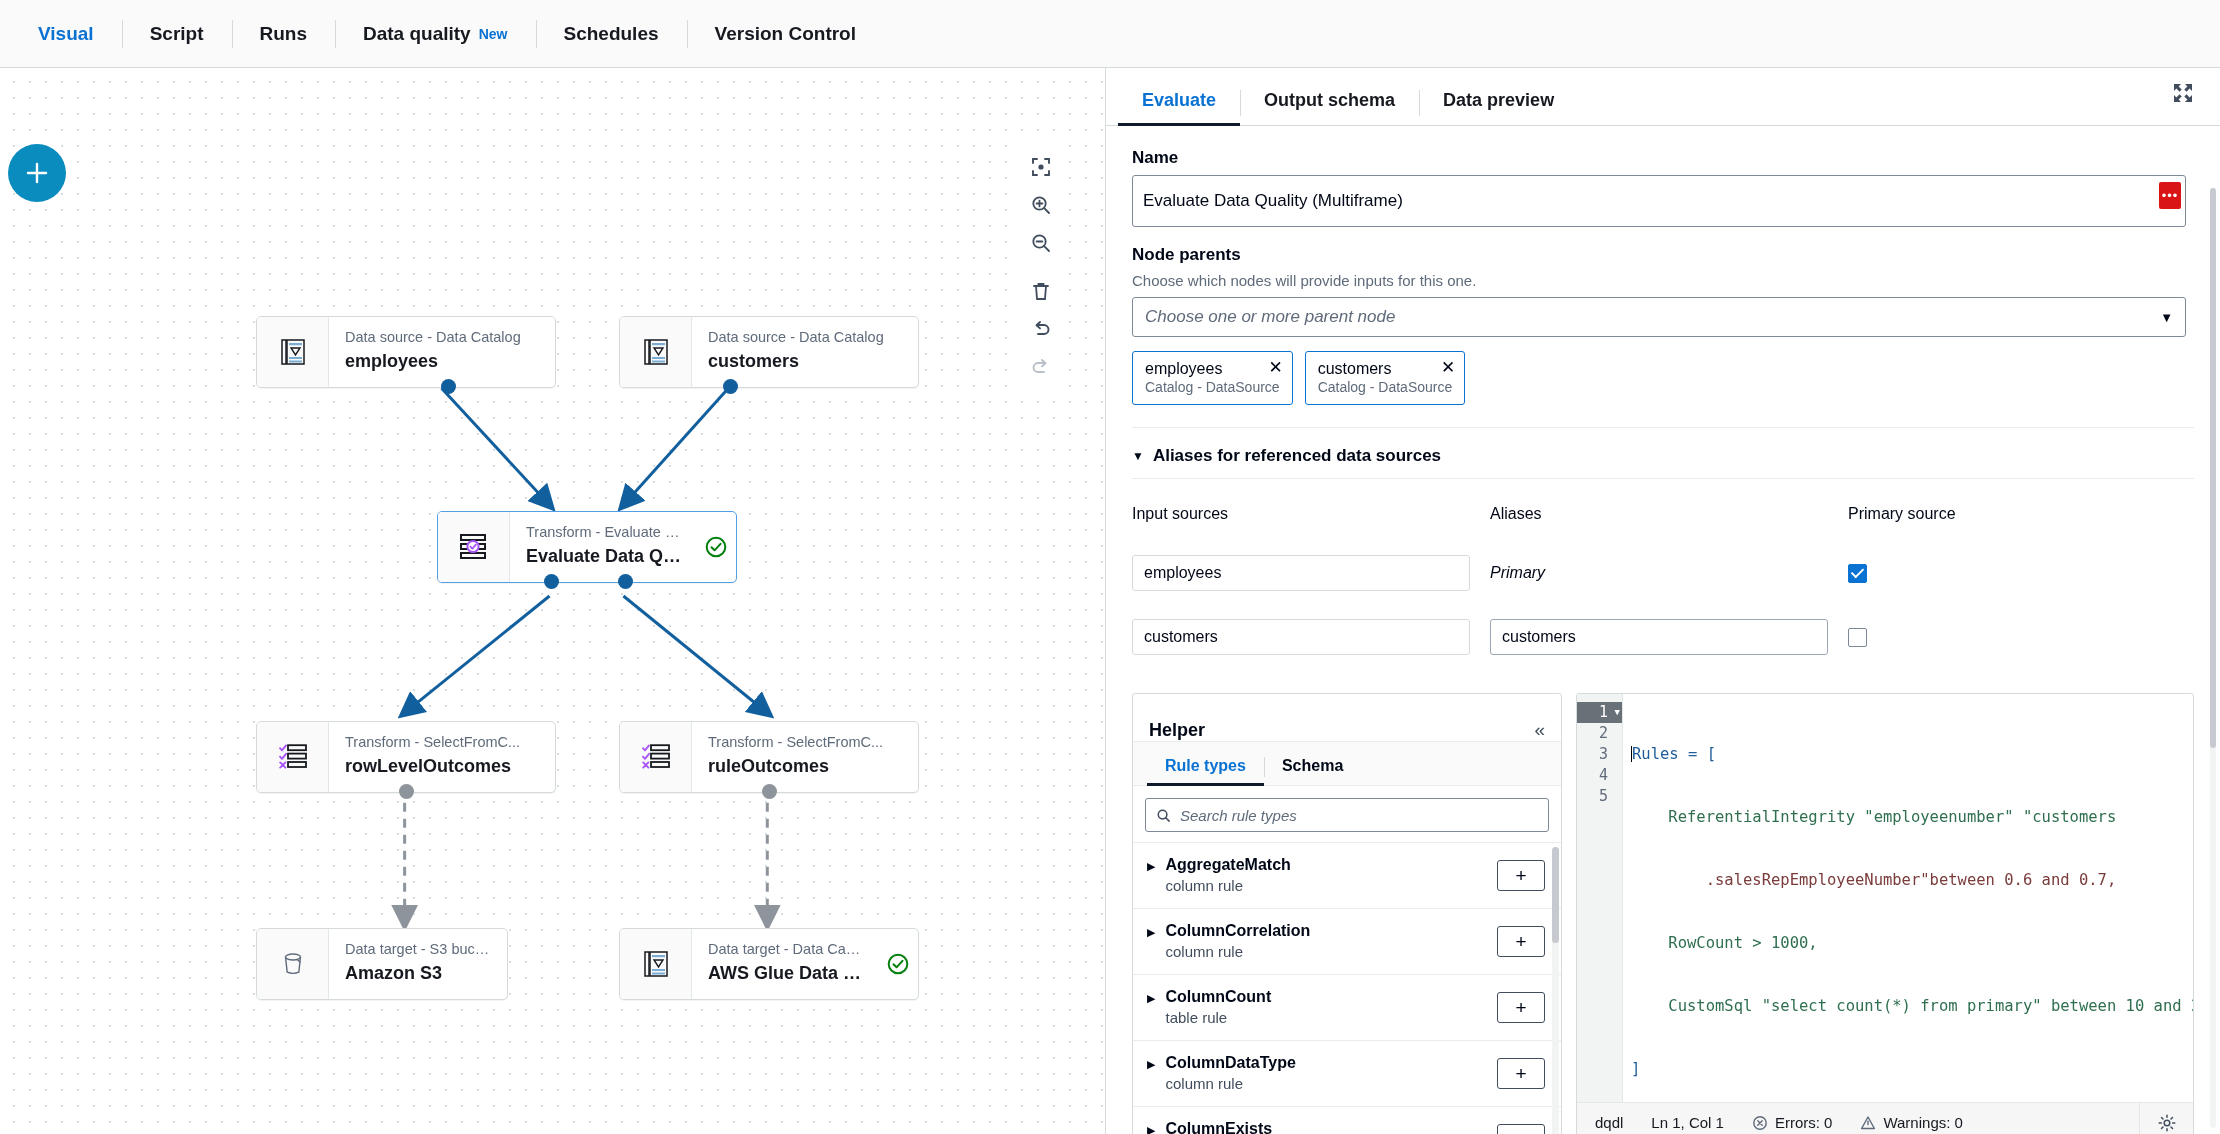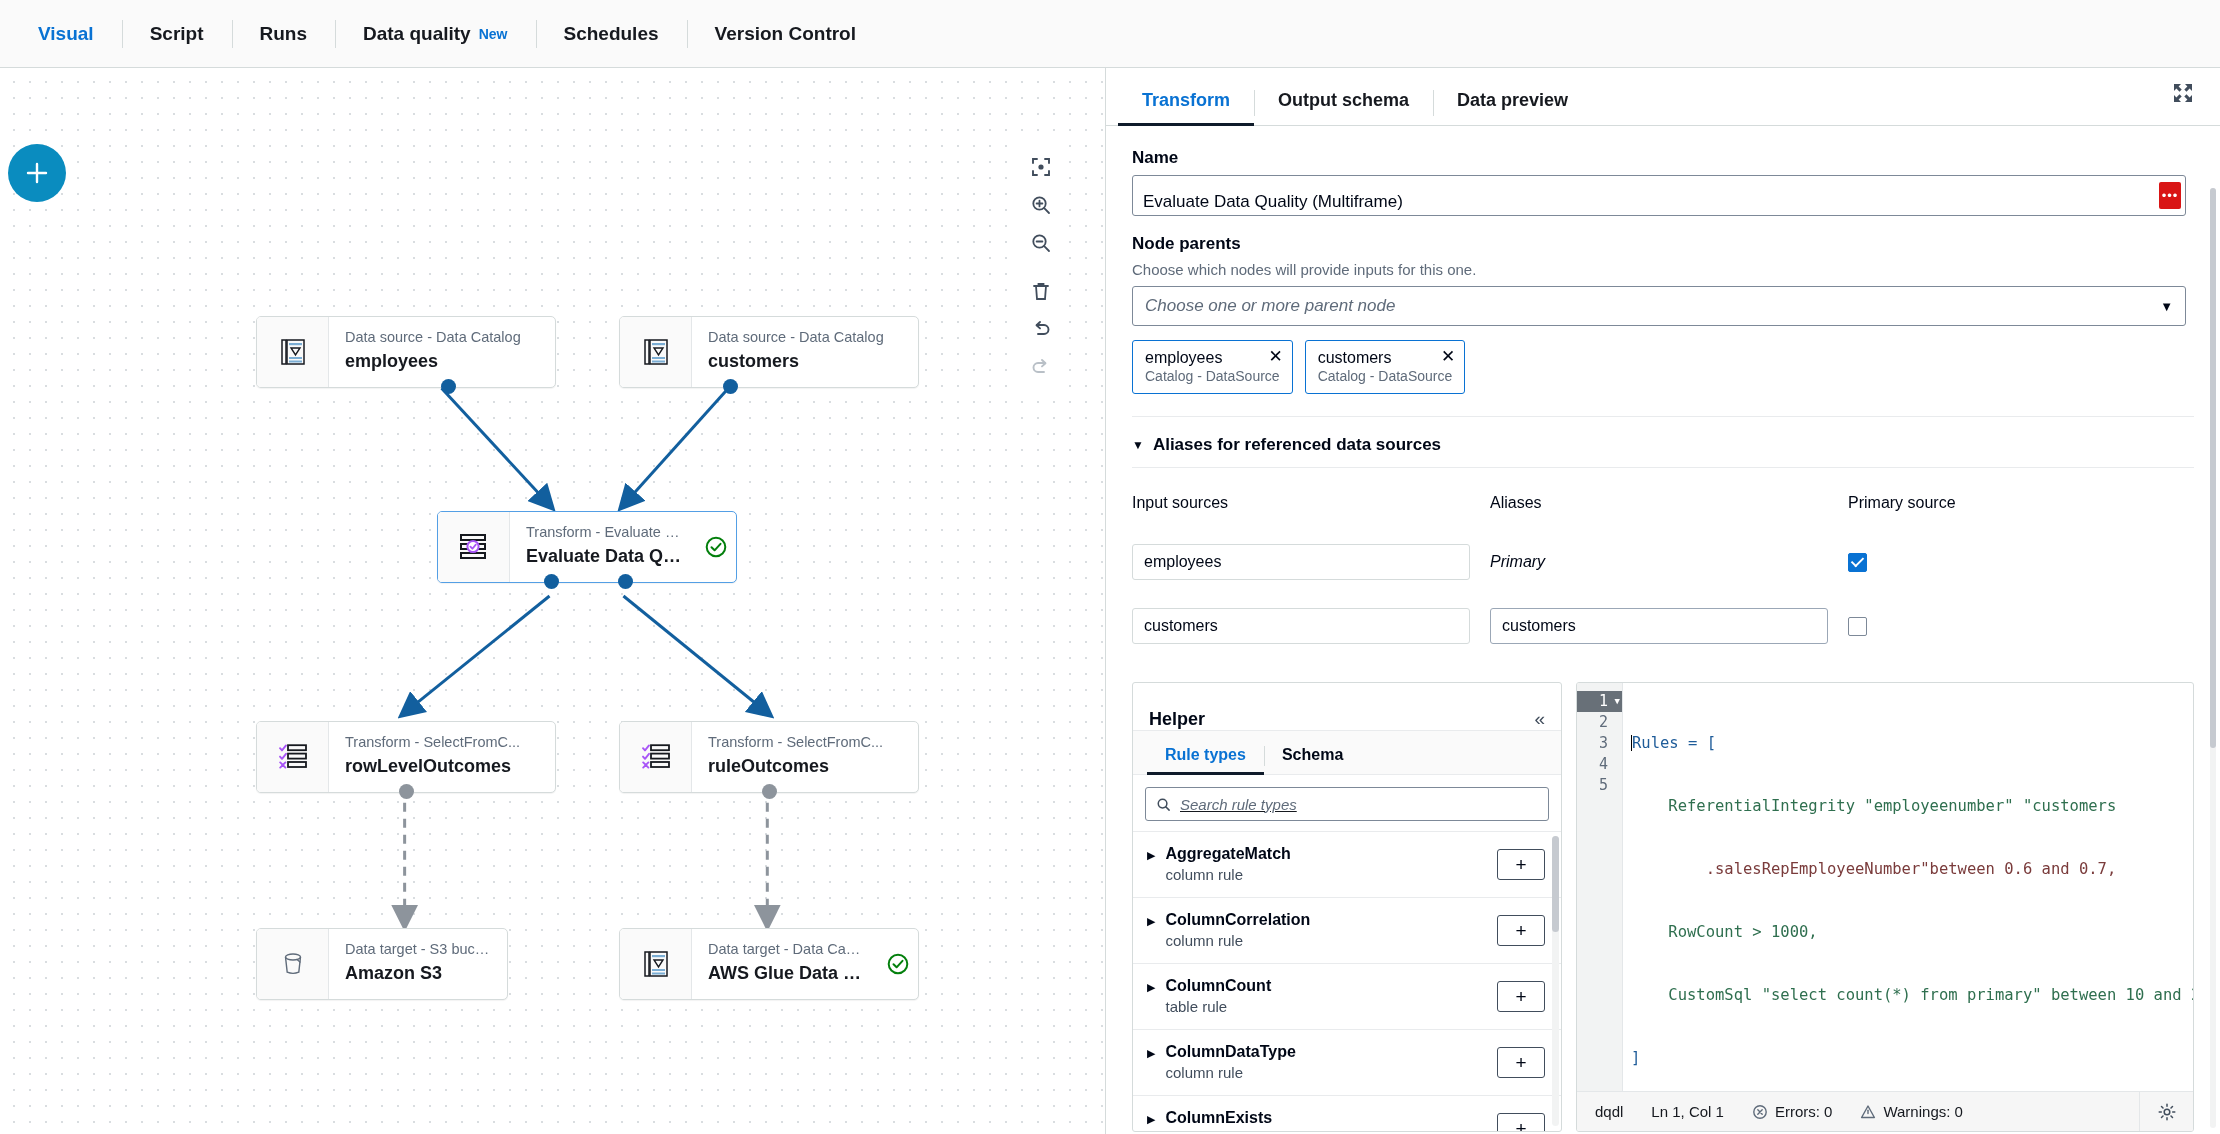--- a/index.html
+++ b/index.html
@@ -178,23 +178,23 @@
   }
   .scrollbar .thumb {
     position: absolute; top: 0; left: 0; width: 6px; height: 560px;
     background: #c6cad0; border-radius: 3px;
   }
 
   .fld-label { font-size: 17px; font-weight: 700; color: #000716; margin-bottom: 7px; }
   .fld-desc { font-size: 15px; color: #5f6b7a; margin-bottom: 8px; }
 
   .txtinput {
-    width: 1054px; height: 41px;
+    width: 1054px; height: 52px;
     border: 1px solid #7d8998; border-radius: 3px;
-    display: flex; 
+    display: flex; align-items: center;
     padding: 16px 10px; font-size: 17px; color: #000716;
     background: #fff; position: relative;
   }
   .txtinput .resize-handle {
     position: absolute; right: 4px; top: 6px;
     width: 22px; height: 27px; background: #d91515; border-radius: 2px;
     display: flex; align-items: center; justify-content: center;
     color: #fff; font-size: 13px; letter-spacing: 1px; cursor: ns-resize;
   }
   .selectinput {
@@ -285,21 +285,21 @@
     position: relative; font-size: 16px; font-weight: 700; color: #000716;
     padding: 0 18px 10px 18px; cursor: pointer;
   }
   .helper-tabs .htab + .htab::before {
     content: ""; position: absolute; left: 0; top: 0; width: 1px; height: 20px; background: #d5dbdb;
   }
   .helper-tabs .htab.active { color: #0972d3; }
   .helper-tabs .htab.active::after {
     content: ""; position: absolute; left: 0; right: 0; bottom: -1px; height: 3px; background: #0f1b2a;
   }
-  .helper-search { padding: 12px 12px 10px 12px; text-decoration: underline; }
+  .helper-search { padding: 12px 12px 10px 12px; }
   .helper-search .sbox {
     height: 34px; border: 1px solid #7d8998; border-radius: 3px;
     display: flex; align-items: center; gap: 9px; padding: 0 10px;
     font-size: 15px; color: #5f6b7a; font-style: italic;
   }
   .rule-list { flex: 1; overflow: hidden; position: relative; border-top: 1px solid #e9ebed; }
   .rule-item {
     display: flex; align-items: center; justify-content: space-between;
     padding: 12px 16px 12px 14px;
     border-bottom: 1px solid #e9ebed;
@@ -597,21 +597,21 @@
           <path d="M7.5 12.2 L10.6 15.3 L16.5 8.8" fill="none" stroke="#037f0c" stroke-width="2" stroke-linecap="round" stroke-linejoin="round"></path>
         </svg>
       </div>
     </div>
   </div>
 
   <div class="panel">
 
     <div class="panel-tabs">
       <div class="ptab active">
-        <span>Transform</span>
+        <span>Evaluate</span>
       </div>
       <div class="ptab">
         <span>Output schema</span>
       </div>
       <div class="ptab">
         <span>Data preview</span>
       </div>
       <div class="panel-expand" title="Expand">
         <svg width="22" height="22" viewBox="0 0 22 22" fill="currentColor">
           <path d="M2 2h7L6.6 4.4l3.1 3.1-2.2 2.2-3.1-3.1L2 9z"></path>

